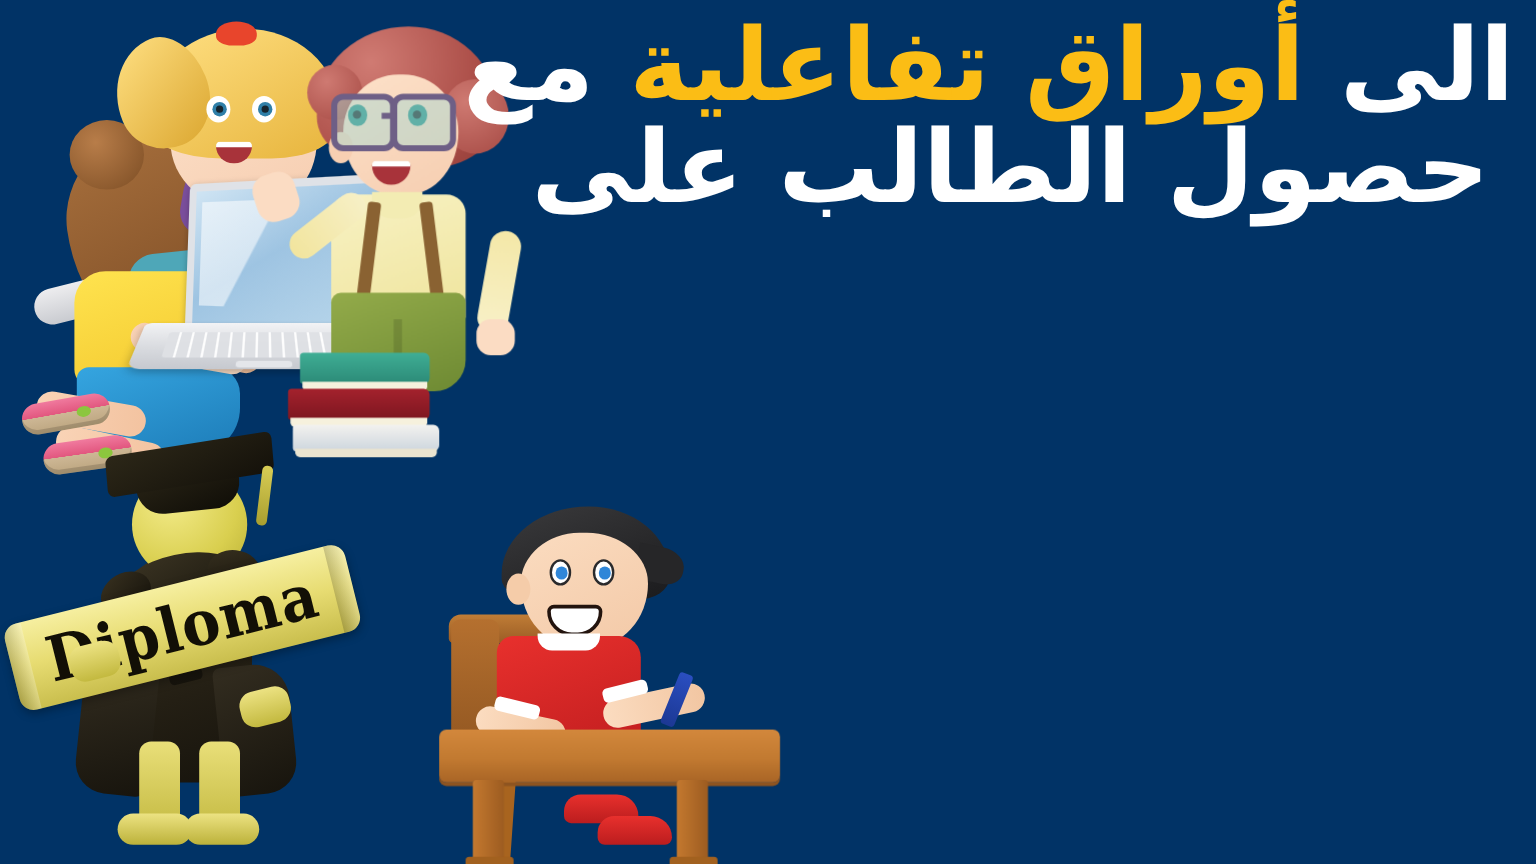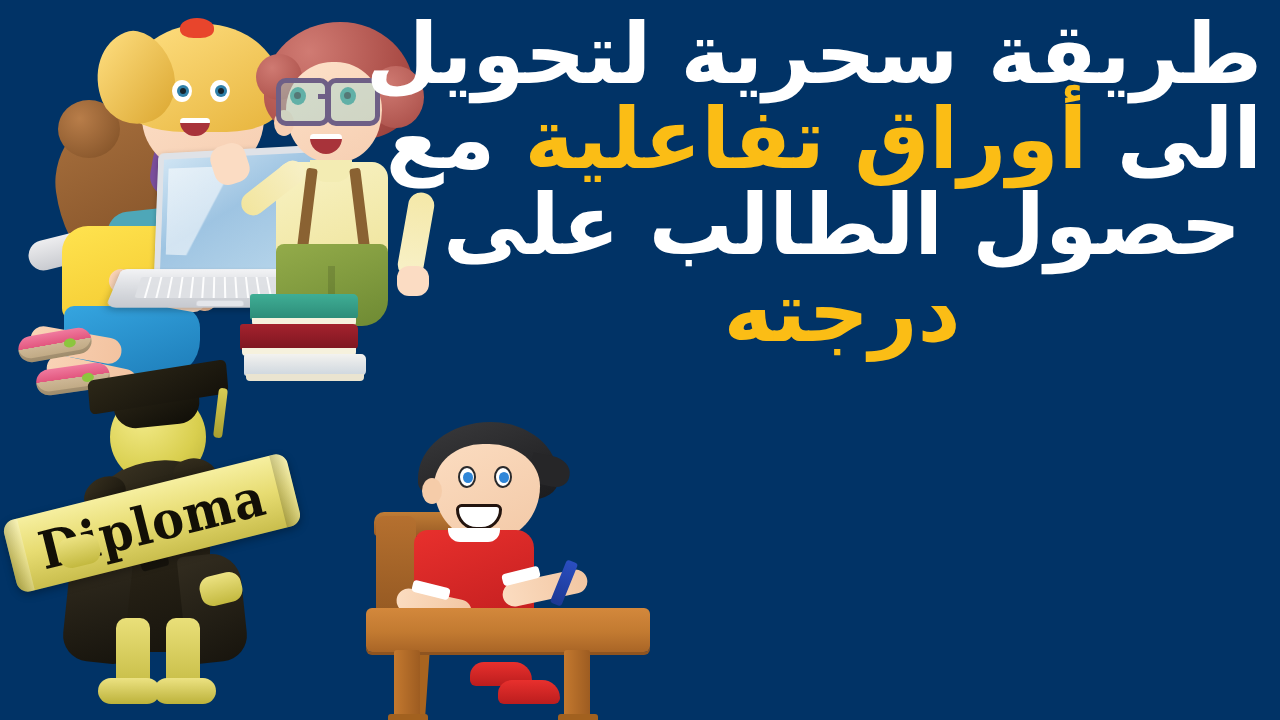--- a/index.html
+++ b/index.html
@@ -362,28 +362,26 @@
   .d-s1{left:118px;top:254px;}
   .d-s2{left:146px;top:272px;}
   .d-chairleg{position:absolute;left:60px;top:226px;width:16px;height:84px;background:#a8641f;border-radius:3px;transform:rotate(4deg);}
 </style>
 </head>
 <body>
 
 <div id="stage">
 
   <div id="headline">
-    <span class="hl-line l1">طريقة سحرية لتحويل</span>
     <span class="hl-line l3">
       <span class="w">الى</span>
       <span class="y">أوراق تفاعلية</span>
       <span class="w">مع</span>
     </span>
     <span class="hl-line l4">حصول الطالب على</span>
-    <span class="hl-line l5">درجته</span>
   </div>
 
   <div class="art" id="girl">
     <div class="g-hair-back"></div>
     <div class="g-bun"></div>
     <div class="g-shoe-up"></div>
     <div class="g-purple"></div>
     <div class="g-teal"></div>
     <div class="g-head"></div>
     <div class="g-blondhair"></div>

